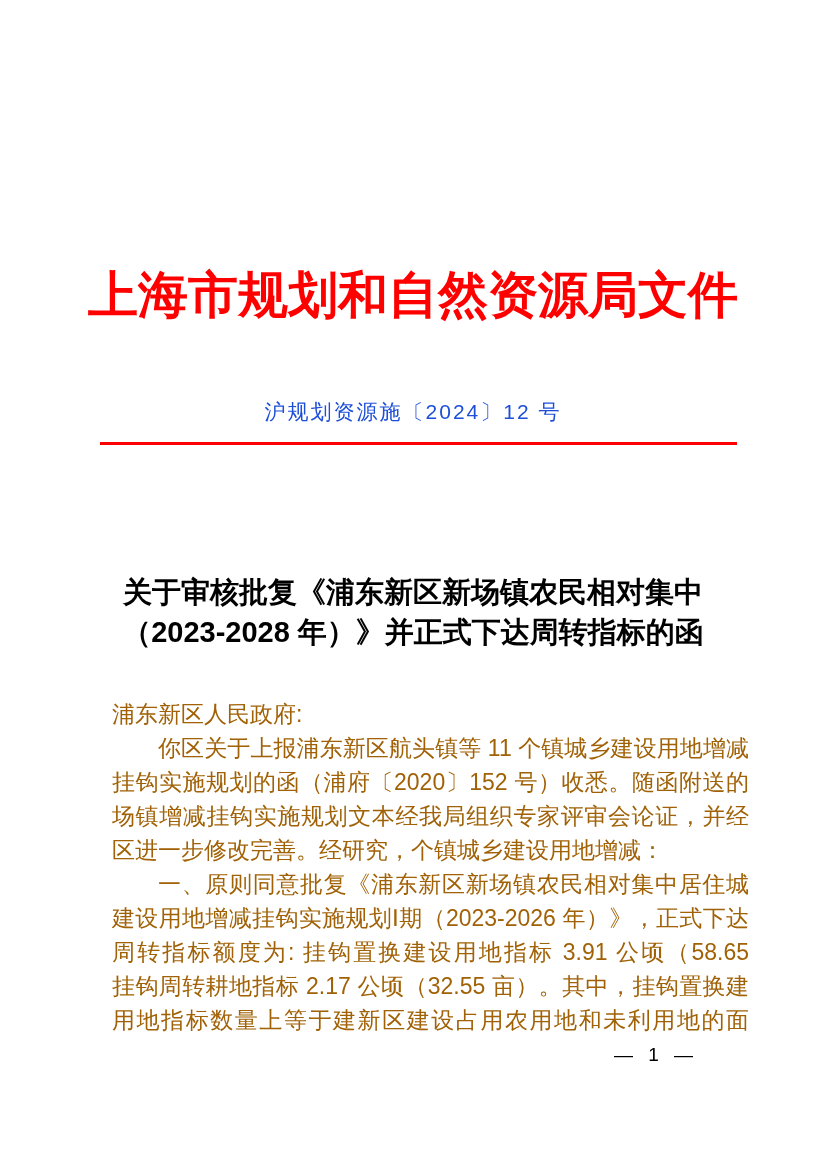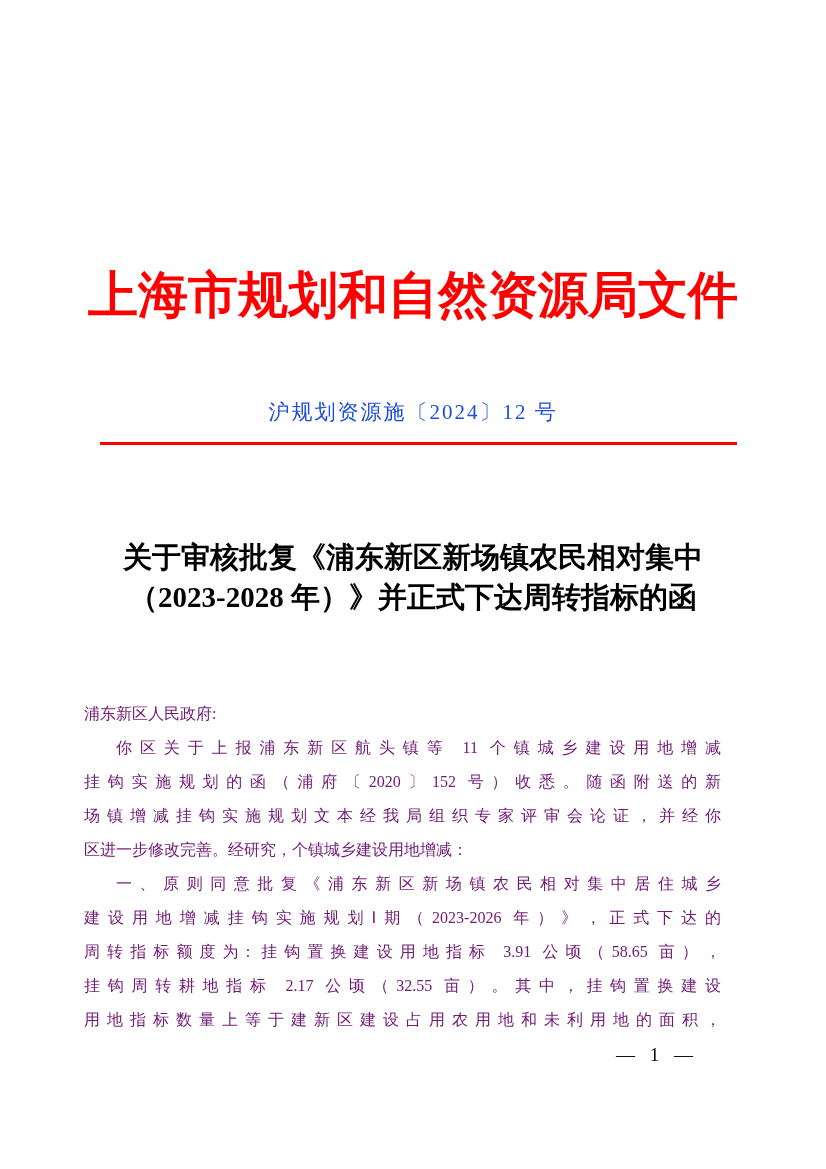--- a/index.html
+++ b/index.html
@@ -6,21 +6,21 @@
     margin: 0;
     padding: 0;
     background: #ffffff;
   }
   .page {
     position: relative;
     width: 826px;
     height: 1169px;
     background: #ffffff;
     overflow: hidden;
-    font-family: Liberation Serif, serif;
+    font-family: Liberation Sans, sans-serif;
     color: #000000;
   }
   .masthead {
     position: absolute;
     top: 262px;
     left: 0;
     width: 100%;
     text-align: center;
     font-size: 50px;
     font-weight: bold;
@@ -42,40 +42,40 @@
   .red-rule {
     position: absolute;
     top: 442px;
     left: 100px;
     width: 637px;
     height: 3px;
     background: #fe0000;
   }
   .doc-title {
     position: absolute;
-    top: 537px;
+    top: 572px;
     left: 60px;
     right: 60px;
     text-align: center;
     font-size: 29px;
     font-weight: bold;
     line-height: 40px;
     color: #000000;
   }
   .doc-title .title-line {
     white-space: nowrap;
   }
   .body-text {
     position: absolute;
     top: 697px;
-    left: 84px;
+    left: 112px;
     width: 637px;
-    font-size: 16px;
+    font-size: 23px;
     line-height: 34px;
-    color: #701a75;
+    color: #a16207;
   }
   .body-text .body-line {
     height: 34px;
     overflow: hidden;
     white-space: nowrap;
   }
   .body-text .body-line.fill {
     white-space: normal;
     text-align: justify;
     text-align-last: justify;

